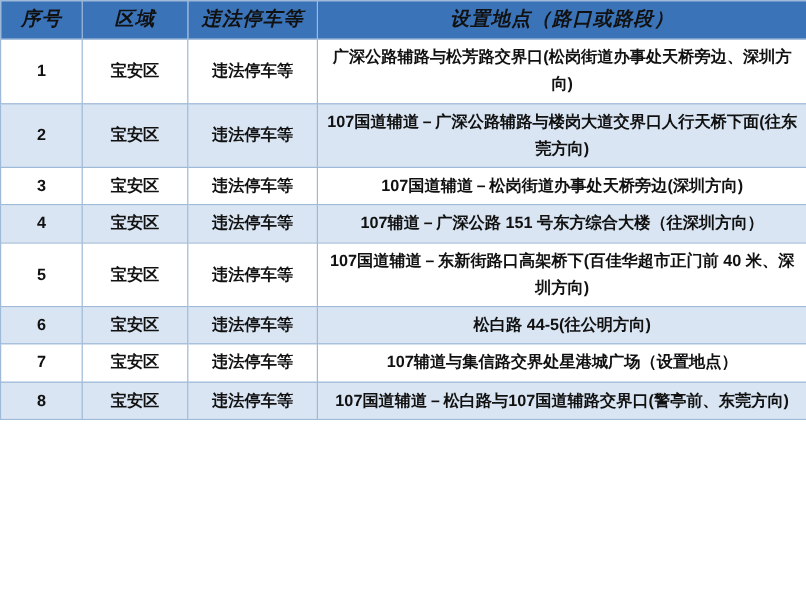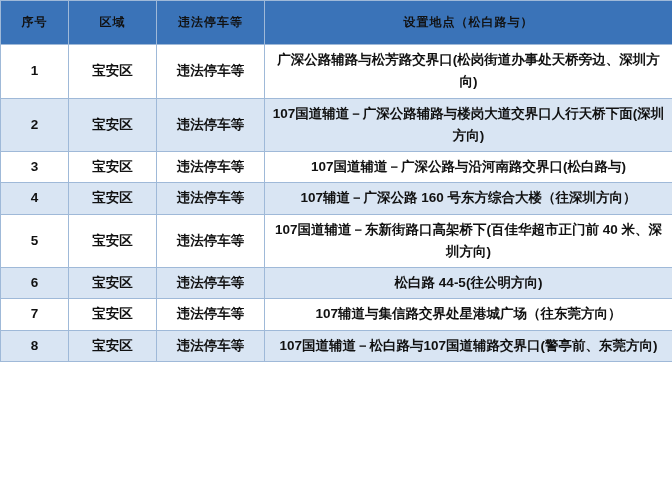--- a/index.html
+++ b/index.html
@@ -29,24 +29,25 @@
     text-align: center;
     vertical-align: middle;
     font-weight: bold;
     color: #111111;
     padding: 4px 6px;
     box-sizing: border-box;
   }
   thead th {
     background: #3a73b8;
     color: #ffffff;
-    font-size: 12px;
-    height: 44px;
+    font-size: 16px;
+    height: 32px;
     border: 1px solid #2f63a0;
     letter-spacing: 1px;
+    font-style: italic;
   }
   tbody td {
     font-size: 13.5px;
     line-height: 1.65;
   }
   tbody tr.row-odd td {
     background: #ffffff;
   }
   tbody tr.row-even td {
     background: #d9e5f3;
@@ -77,65 +78,65 @@
       <col class="c-index">
       <col class="c-area">
       <col class="c-type">
       <col class="c-place">
     </colgroup>
     <thead>
       <tr>
         <th>序号</th>
         <th>区域</th>
         <th>违法停车等</th>
-        <th>设置地点（松白路与）</th>
+        <th>设置地点（路口或路段）</th>
       </tr>
     </thead>
     <tbody>
       <tr class="row-odd">
         <td class="cell-index">1</td>
         <td class="cell-area">宝安区</td>
         <td class="cell-type">违法停车等</td>
         <td class="cell-place">广深公路辅路与松芳路交界口(松岗街道办事处天桥旁边、深圳方向)</td>
       </tr>
       <tr class="row-even">
         <td class="cell-index">2</td>
         <td class="cell-area">宝安区</td>
         <td class="cell-type">违法停车等</td>
-        <td class="cell-place">107国道辅道－广深公路辅路与楼岗大道交界口人行天桥下面(深圳方向)</td>
+        <td class="cell-place">107国道辅道－广深公路辅路与楼岗大道交界口人行天桥下面(往东莞方向)</td>
       </tr>
       <tr class="row-odd">
         <td class="cell-index">3</td>
         <td class="cell-area">宝安区</td>
         <td class="cell-type">违法停车等</td>
-        <td class="cell-place">107国道辅道－广深公路与沿河南路交界口(松白路与)</td>
+        <td class="cell-place">107国道辅道－松岗街道办事处天桥旁边(深圳方向)</td>
       </tr>
       <tr class="row-even">
         <td class="cell-index">4</td>
         <td class="cell-area">宝安区</td>
         <td class="cell-type">违法停车等</td>
-        <td class="cell-place">107辅道－广深公路 160 号东方综合大楼（往深圳方向）</td>
+        <td class="cell-place">107辅道－广深公路 151 号东方综合大楼（往深圳方向）</td>
       </tr>
       <tr class="row-odd">
         <td class="cell-index">5</td>
         <td class="cell-area">宝安区</td>
         <td class="cell-type">违法停车等</td>
         <td class="cell-place">107国道辅道－东新街路口高架桥下(百佳华超市正门前 40 米、深圳方向)</td>
       </tr>
       <tr class="row-even">
         <td class="cell-index">6</td>
         <td class="cell-area">宝安区</td>
         <td class="cell-type">违法停车等</td>
         <td class="cell-place">松白路 44-5(往公明方向)</td>
       </tr>
       <tr class="row-odd">
         <td class="cell-index">7</td>
         <td class="cell-area">宝安区</td>
         <td class="cell-type">违法停车等</td>
-        <td class="cell-place">107辅道与集信路交界处星港城广场（往东莞方向）</td>
+        <td class="cell-place">107辅道与集信路交界处星港城广场（设置地点）</td>
       </tr>
       <tr class="row-even">
         <td class="cell-index">8</td>
         <td class="cell-area">宝安区</td>
         <td class="cell-type">违法停车等</td>
         <td class="cell-place">107国道辅道－松白路与107国道辅路交界口(警亭前、东莞方向)</td>
       </tr>
     </tbody>
   </table>
 </div>

